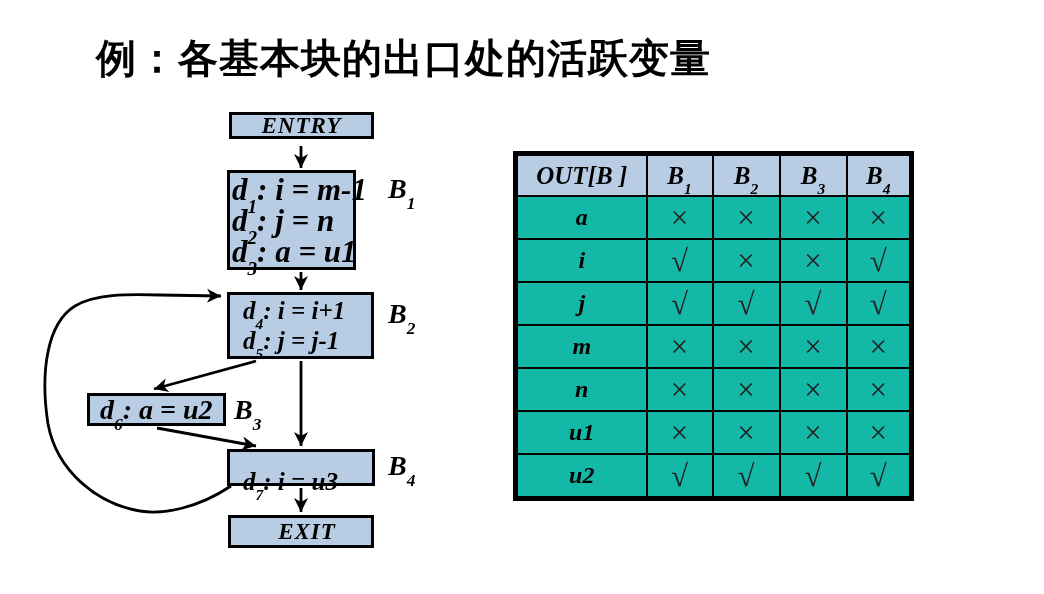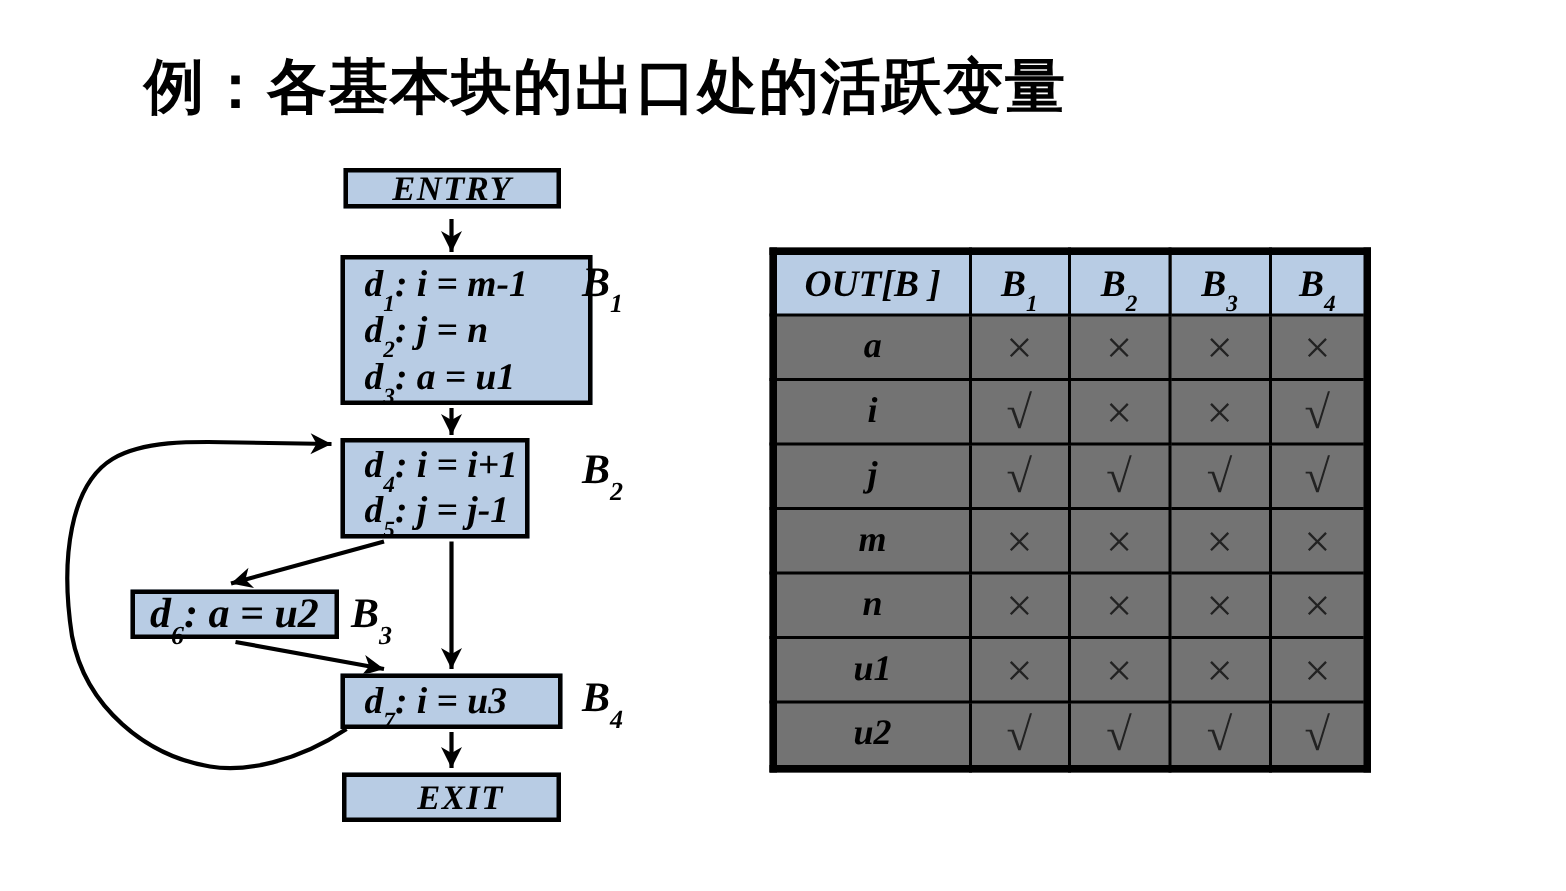--- a/index.html
+++ b/index.html
@@ -18,42 +18,41 @@
     position:absolute;background:#b8cce4;border:3px solid #000;box-sizing:border-box;
     z-index:2;font-weight:bold;font-style:italic;color:#000;
   }
   .box .line{white-space:nowrap;}
   .entry-box,.exit-box{
     display:flex;align-items:center;justify-content:center;
     font-size:23px;letter-spacing:1px;
   }
   .entry-box{left:229px;top:112px;width:145px;height:27px;}
   .exit-box {left:228px;top:515px;width:146px;height:33px;padding-left:12px;}
-  .b1-box{left:227px;top:170px;width:168px;height:100px;padding:1px 0 0 13px;font-size:25px;}
+  .b1-box{left:227px;top:170px;width:129px;height:100px;padding:1px 0 0 2px;font-size:31px;}
   .b1-box .line{line-height:31px;}
-  .b2-box{left:227px;top:292px;width:126px;height:67px;padding:1px 0 0 13px;font-size:25px;}
+  .b2-box{left:227px;top:292px;width:147px;height:67px;padding:1px 0 0 13px;font-size:25px;}
   .b2-box .line{line-height:30px;}
   .b3-box{left:87px;top:393px;width:139px;height:33px;padding:0 0 0 10px;font-size:28px;}
   .b3-box .line{line-height:27px;}
-  .b4-box{left:227px;top:449px;width:148px;height:37px;padding:1px 0 0 13px;font-size:25px;}
+  .b4-box{left:227px;top:449px;width:148px;height:37px;padding:15px 0 0 13px;font-size:25px;}
   .b4-box .line{line-height:29px;}
   .blabel{
     position:absolute;z-index:2;font-weight:bold;font-style:italic;
     font-size:28px;line-height:28px;color:#000;white-space:nowrap;
   }
   .blabel-b1{left:388px;top:175px;}
   .blabel-b2{left:388px;top:300px;}
   .blabel-b3{left:234px;top:396px;}
   .blabel-b4{left:388px;top:452px;}
   sub{font-size:0.62em;line-height:0;position:relative;top:0.28em;font-style:italic;}
   .outtable{
     position:absolute;left:513px;top:151px;z-index:2;
-    border-collapse:collapse;border:5px solid #000;background:#737373;
+    border-collapse:collapse;border:5px solid #000;background:#14b8a6;
     table-layout:fixed;
-    margin-top:14px;
   }
   .outtable th,.outtable td{
     border:2px solid #000;text-align:center;vertical-align:middle;padding:0;overflow:hidden;
   }
   .outtable th{
     background:#b8cce4;font-weight:bold;font-style:italic;font-size:25px;height:39px;
   }
   .outtable td{height:41px;}
   .outtable td.var{font-weight:bold;font-style:italic;font-size:24px;}
   .outtable td.mark{font-weight:normal;font-style:normal;font-size:31px;color:#222;line-height:31px;}

